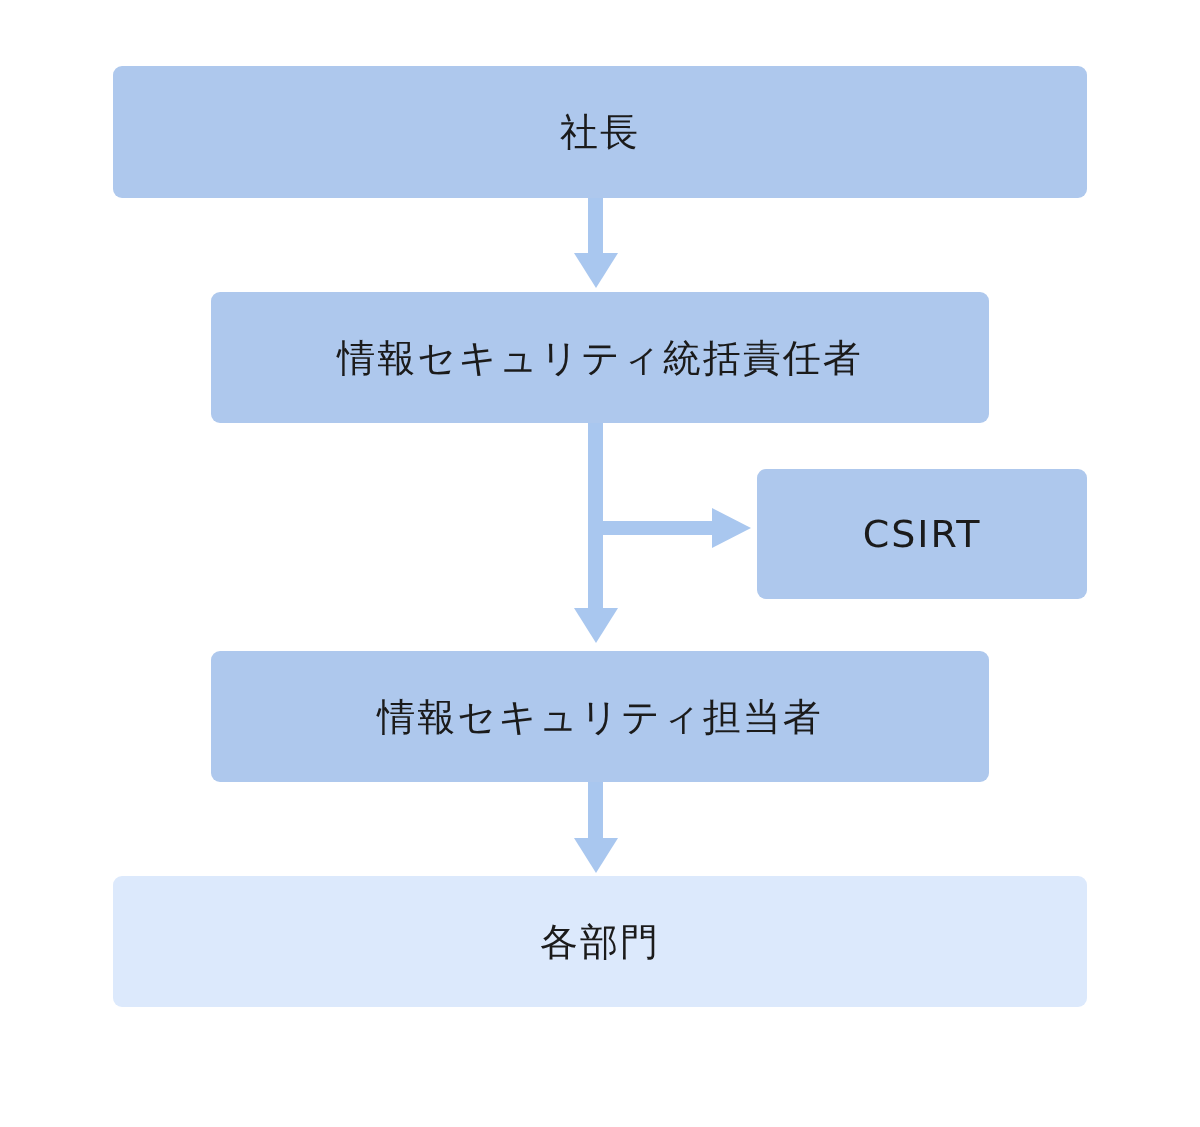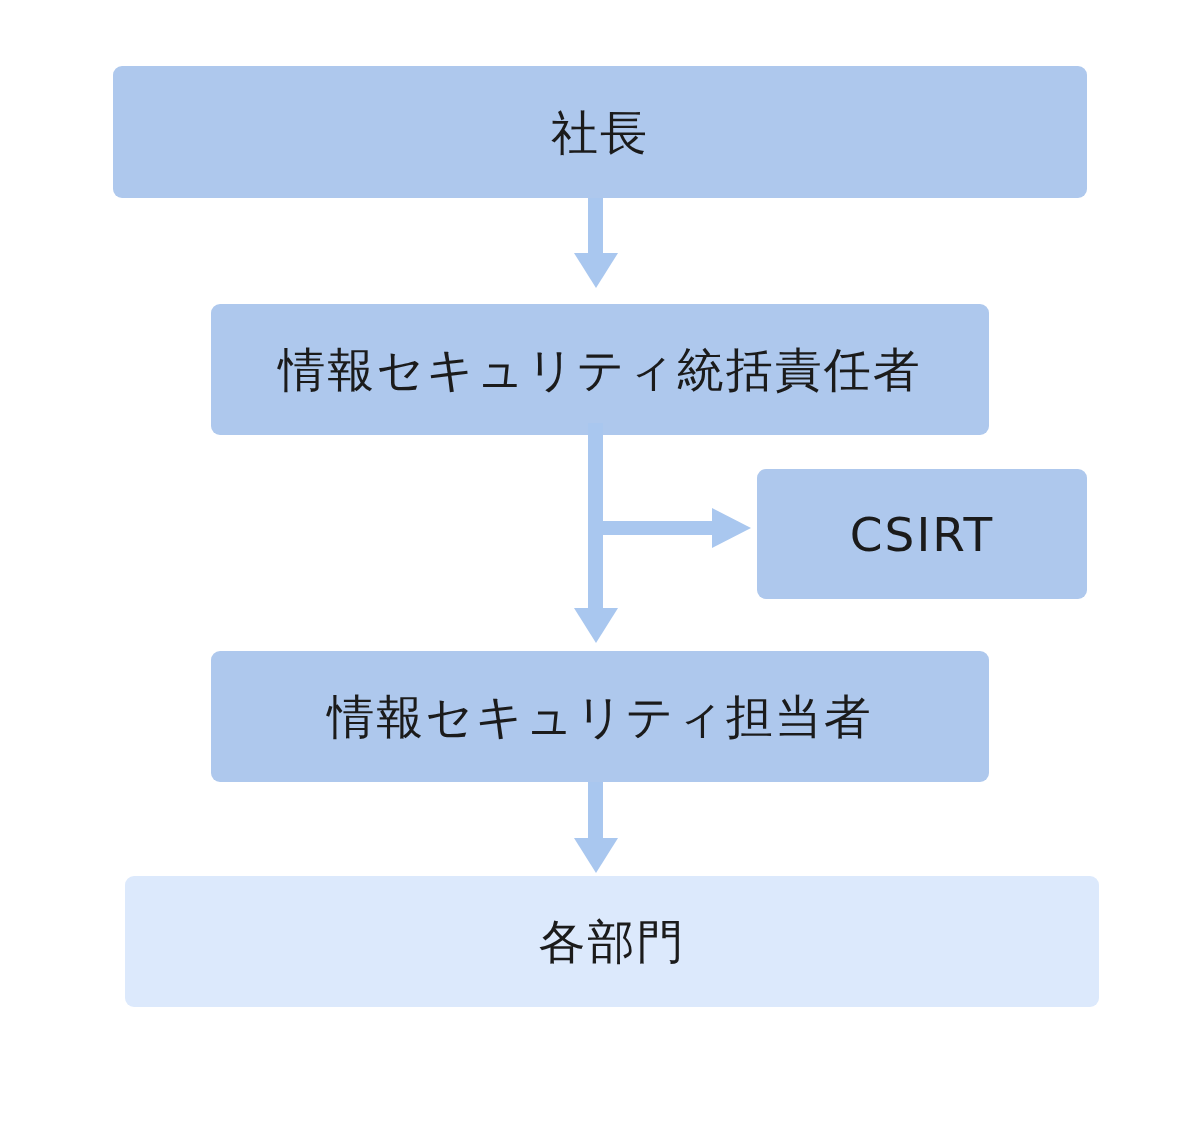--- a/index.html
+++ b/index.html
@@ -22,31 +22,31 @@
     overflow:hidden;
   }
   .node{
     position:absolute;
     background:var(--node-fill);
     border-radius:9px;
     display:flex;
     align-items:center;
     justify-content:center;
   }
-  .node.light{ background:var(--node-fill-light);margin-left:12px; }
+  .node.light{ background:var(--node-fill-light); }
   .node-label{
     color:var(--text);
-    font-size:47px;
+    font-size:38px;
     letter-spacing:2px;
     line-height:1;
     white-space:nowrap;
   }
   
   .n-president   { left:113px; top:66px;  width:974px; height:132px; }
-  .n-manager     { left:211px; top:304px; width:778px; height:131px; }
+  .n-manager     { left:211px; top:292px; width:778px; height:131px; }
   .n-csirt       { left:757px; top:469px; width:330px; height:130px; }
   .n-officer     { left:211px; top:651px; width:778px; height:131px; }
   .n-departments { left:113px; top:876px; width:974px; height:131px; }
   
   .shaft-v{
     position:absolute;
     width:15px;
     background:var(--arrow);
   }
   .shaft-h{

